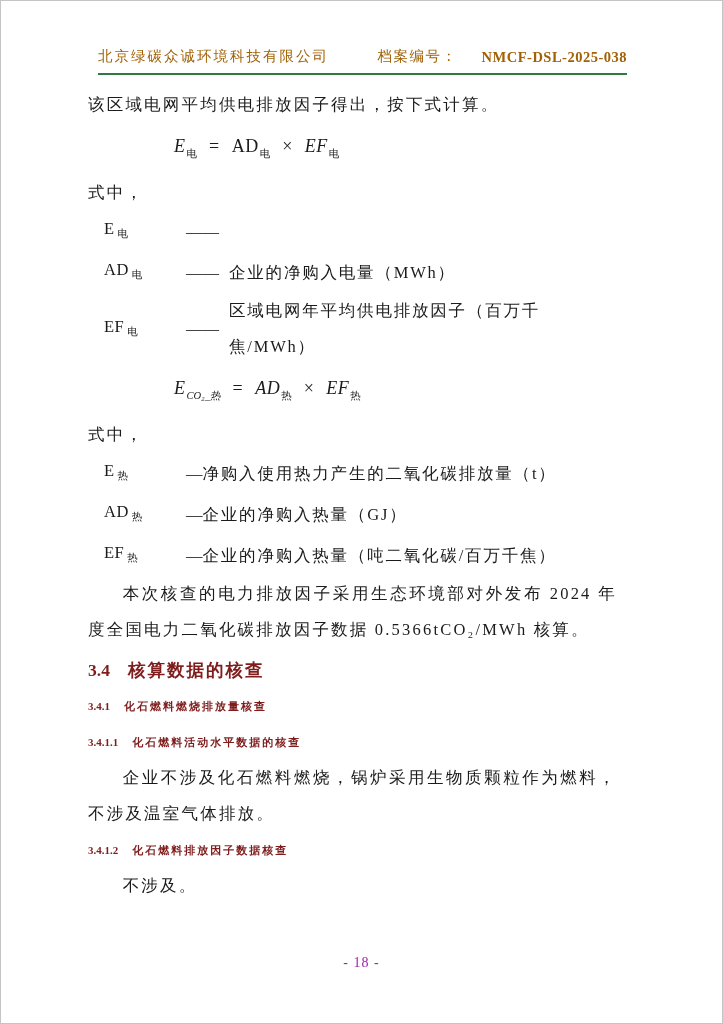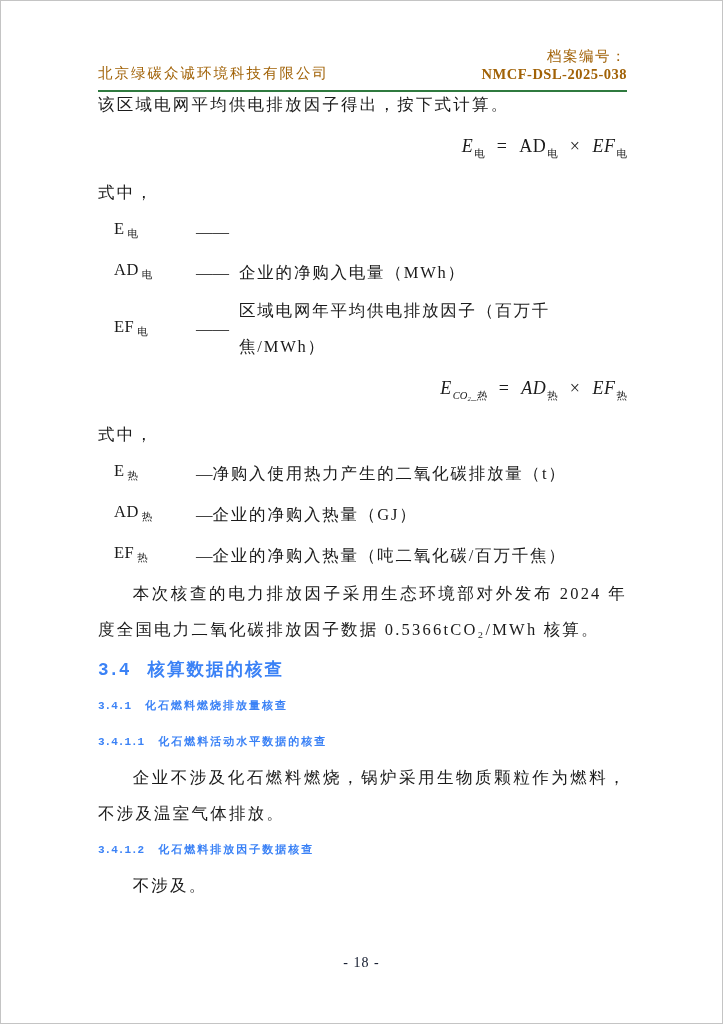--- a/index.html
+++ b/index.html
@@ -17,64 +17,63 @@
   
   .header{
     position:absolute;top:46px;left:97px;width:529px;
     display:flex;justify-content:space-between;align-items:flex-end;
     border-bottom:2px solid #2f7a3f;
     padding-bottom:7px;
     color:#a16207;
     font-size:14.5px;
   }
   .header .company{letter-spacing:2px;}
-  .header .fileno{display:flex;align-items:flex-end;flex-direction:column;}
+  .header .fileno{display:flex;align-items:flex-end;}
   .header .fileno .lbl{letter-spacing:1.5px;}
-  .header .fileno .num{margin-left:8px;font-weight:600;letter-spacing:.5px;}
+  .header .fileno .num{margin-left:24px;font-weight:600;letter-spacing:.5px;}
   
   .body{
-    position:absolute;top:86px;left:97px;width:529px;
+    position:absolute;top:86px;left:87px;width:529px;
     font-size:16.5px;line-height:36px;
   }
   .body p{margin:0;text-align:justify;letter-spacing:2.2px;}
   .p-indent{text-indent:2.1em;}
   .where{margin-left:16px;letter-spacing:2px;}
   
   .formula{
     padding-left:86px;
     margin:8px 0 6px 0;
     line-height:30px;
     font-size:18px;
     letter-spacing:.5px;
     white-space:nowrap;
-    text-align:right;
   }
   .it{font-style:italic;}
   .fvar{display:inline-block;}
   .fsub{font-size:10.5px;vertical-align:-5px;margin-left:1px;letter-spacing:0;}
   .fop{margin:0 7px;}
   
   .def-row{display:flex;align-items:center;padding-left:16px;line-height:36px;}
   .def-term{width:82px;flex:none;letter-spacing:.5px;}
   .tsub{font-size:10.5px;vertical-align:-3px;margin-left:3px;}
   .defs-elec .def-dash{margin-right:10px;}
   .defs-heat .def-dash{margin-right:0;}
   .def-desc{letter-spacing:1.8px;}
   
-  .hsec{margin:0;font-weight:bold;color:#3b82f6;line-height:36px;text-align:left;font-family:Liberation Mono, monospace;}
+  .hsec{margin:0;font-weight:bold;color:#7f1d1d;line-height:36px;text-align:left;}
   .h-l1{font-size:17.5px;margin-top:4px;}
   .h-l2{font-size:11px;}
   .hnum{margin-right:18px;letter-spacing:0;}
   .h-l2 .hnum{margin-right:14px;}
   .htitle{letter-spacing:2px;}
   
   .footer{
     position:absolute;bottom:52px;left:0;width:100%;
     text-align:center;
-    font-size:14px;color:#0f172a;letter-spacing:1px;
+    font-size:14px;color:#a21caf;letter-spacing:1px;
   }
 </style>
 </head>
 <body>
 
 <div class="page">
 
   <div class="header">
     <span class="company">北京绿碳众诚环境科技有限公司</span>
     <span class="fileno">

